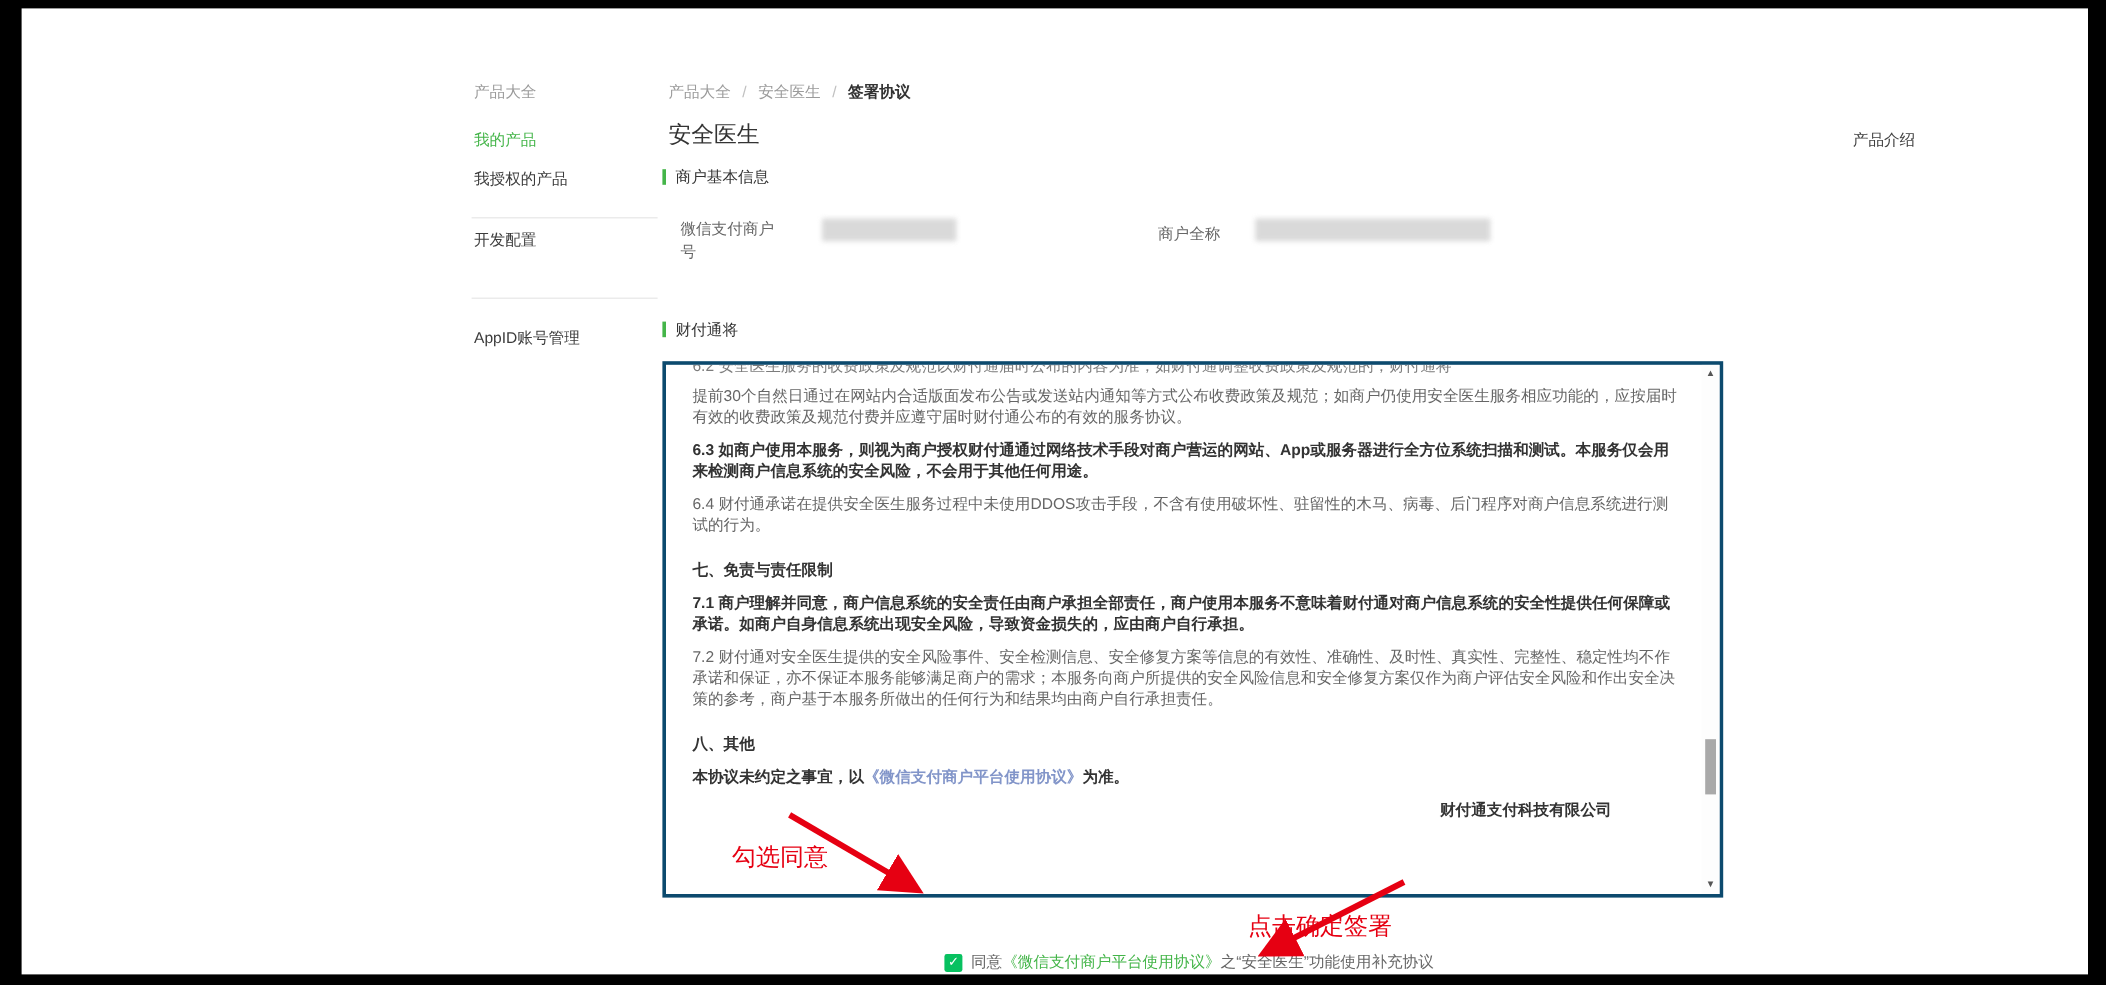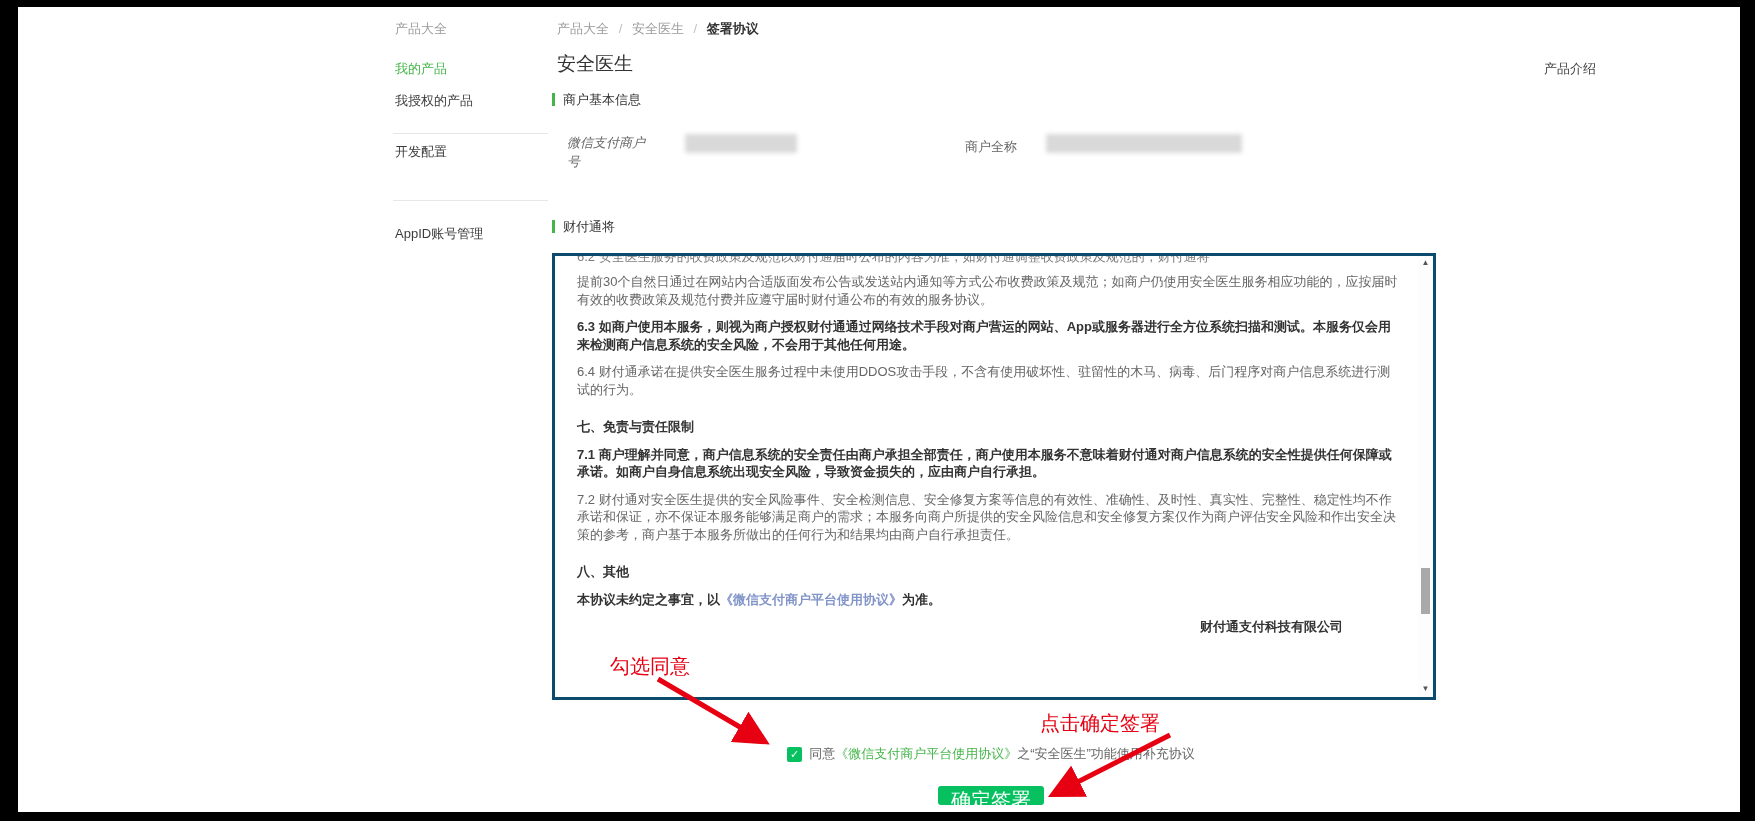--- a/index.html
+++ b/index.html
@@ -1,19 +1,19 @@
 <!DOCTYPE html>
 <html><head>
 <meta charset="utf-8">
 <style>
   html,body{margin:0;padding:0;background:#000;}
   .page{position:relative;width:1755px;height:821px;background:#000;overflow:hidden;
         font-family:"Liberation Sans","DejaVu Sans",sans-serif;-webkit-font-smoothing:antialiased;}
   .content{position:absolute;left:18px;top:7px;width:1722px;height:805px;background:#fff;}
-  .abs{position:absolute;}
+  .abs{position:absolute;margin-top:48px;}
 
   
   .side-item{font-size:13px;color:#3c3c3c;cursor:pointer;}
   .side-item.muted{color:#9b9b9b;}
   .side-item.active{color:#44b549;}
   .side-divider{width:155px;border-top:1px solid #e7e7e7;height:0;}
 
   
   .crumb{font-size:13px;color:#9b9b9b;}
   .crumb .sep{margin:0 6px;color:#c0c0c0;}
@@ -81,21 +81,21 @@
       <span class="sep">/</span>
       <span class="current">签署协议</span>
     </div>
 
     <div class="abs page-title" style="left:539px;top:44px;">安全医生</div>
     <div class="abs intro-link" style="left:1526px;top:53px;">产品介绍</div>
 
     <div class="abs sec" style="left:534px;top:84px;">
       <span class="bar"></span><span>商户基本信息</span>
     </div>
-    <div class="abs f-label" style="left:549px;top:126px;width:84px;font-style:italic;">微信支付商户号</div>
+    <div class="abs f-label" style="left:549px;top:126px;width:84px;">微信支付商户号</div>
     <div class="abs redacted" style="left:667px;top:127px;width:112px;height:19px;"></div>
     <div class="abs f-label" style="left:947px;top:130px;">商户全称</div>
     <div class="abs redacted" style="left:1028px;top:127px;width:196px;height:19px;"></div>
 
     <div class="abs sec" style="left:534px;top:211px;">
       <span class="bar"></span><span>财付通将</span>
     </div>
 
     <div class="abs agree-box" style="left:534px;top:246px;width:878px;height:441px;">
       <div class="agree-text">

